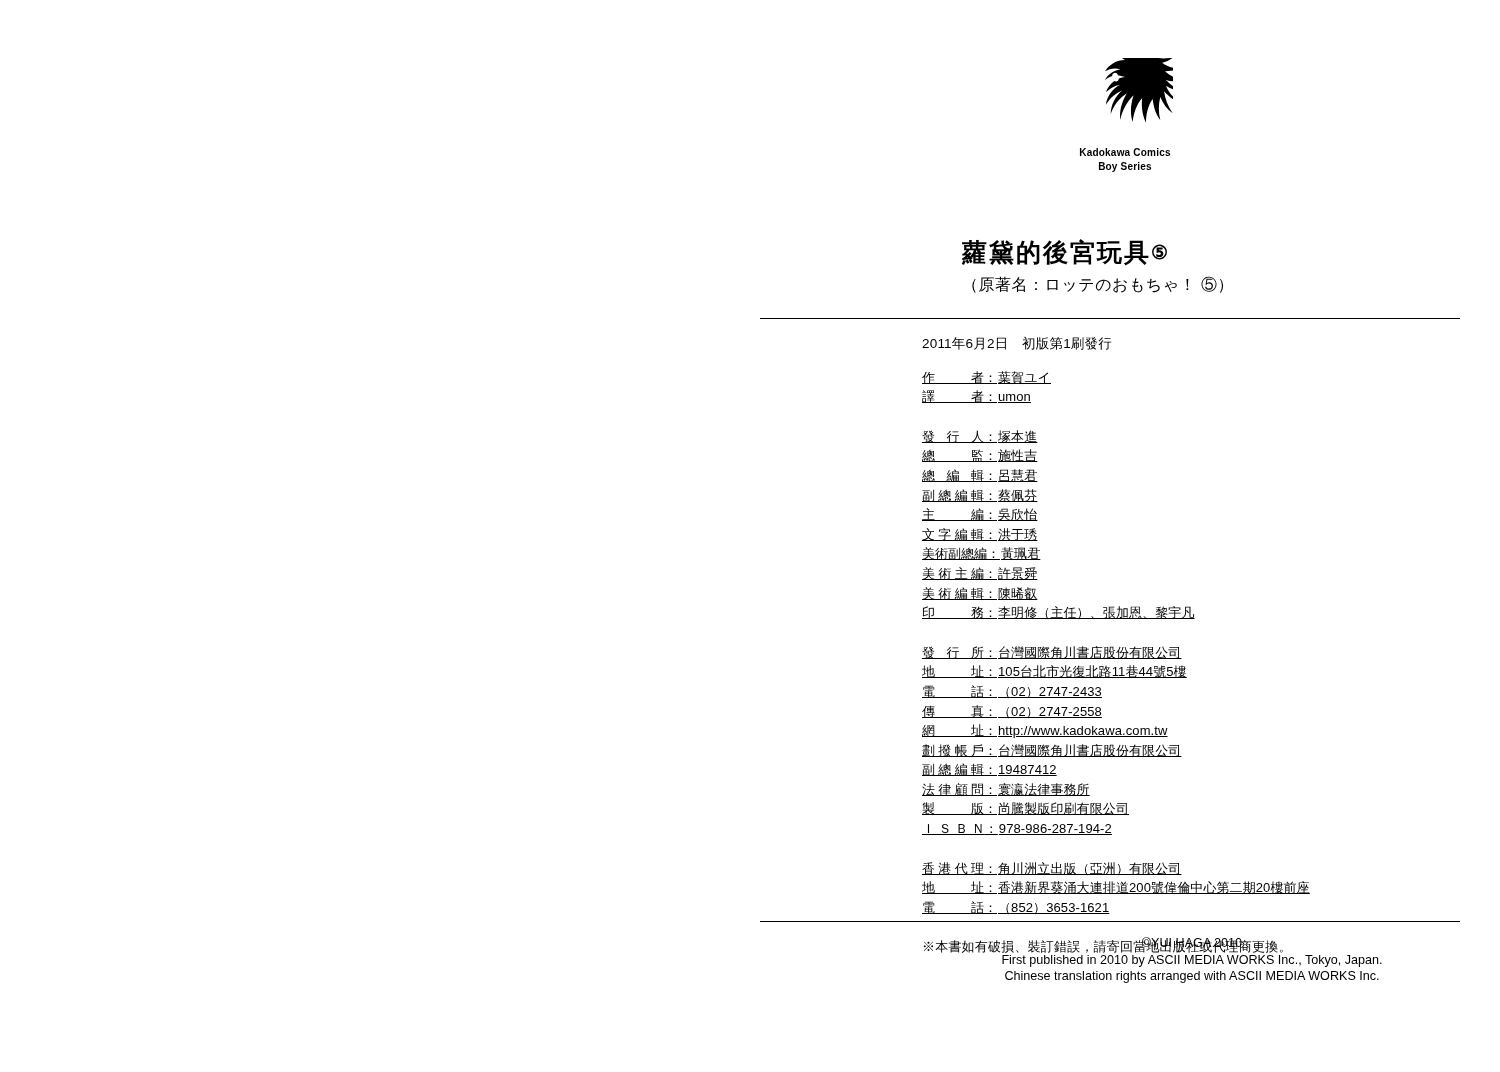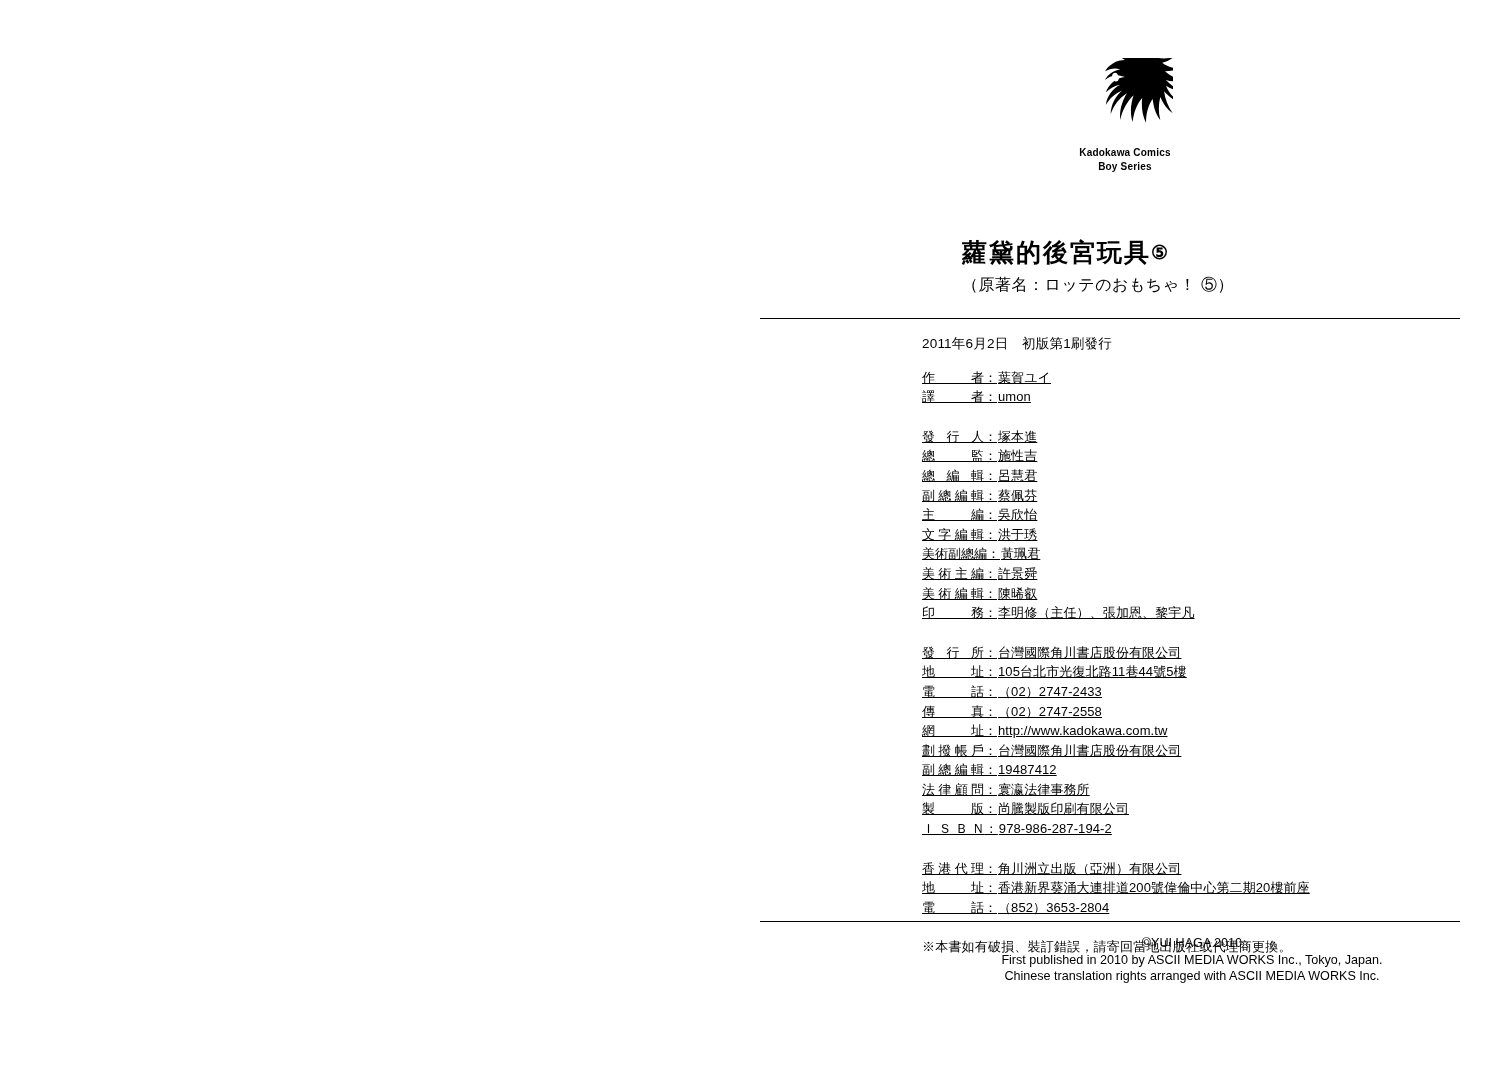--- a/index.html
+++ b/index.html
@@ -294,21 +294,21 @@
           <span class="val">角川洲立出版（亞洲）有限公司</span>
       </div>
       <div class="entry">
         <span class="lbl j3">地　址</span>
           <span class="sep">：</span>
           <span class="val">香港新界葵涌大連排道200號偉倫中心第二期20樓前座</span>
       </div>
       <div class="entry">
         <span class="lbl j3">電　話</span>
           <span class="sep">：</span>
-          <span class="val">（852）3653-2804</span>
+          <span class="val">（852）3653-1621</span>
       </div>
     </div>
 
     <div class="note">※本書如有破損、裝訂錯誤，請寄回當地出版社或代理商更換。</div>
   </div>
 
   <div class="rule rule-bottom"></div>
 
   <div class="footer">
     <div>©YUI HAGA 2010</div>

